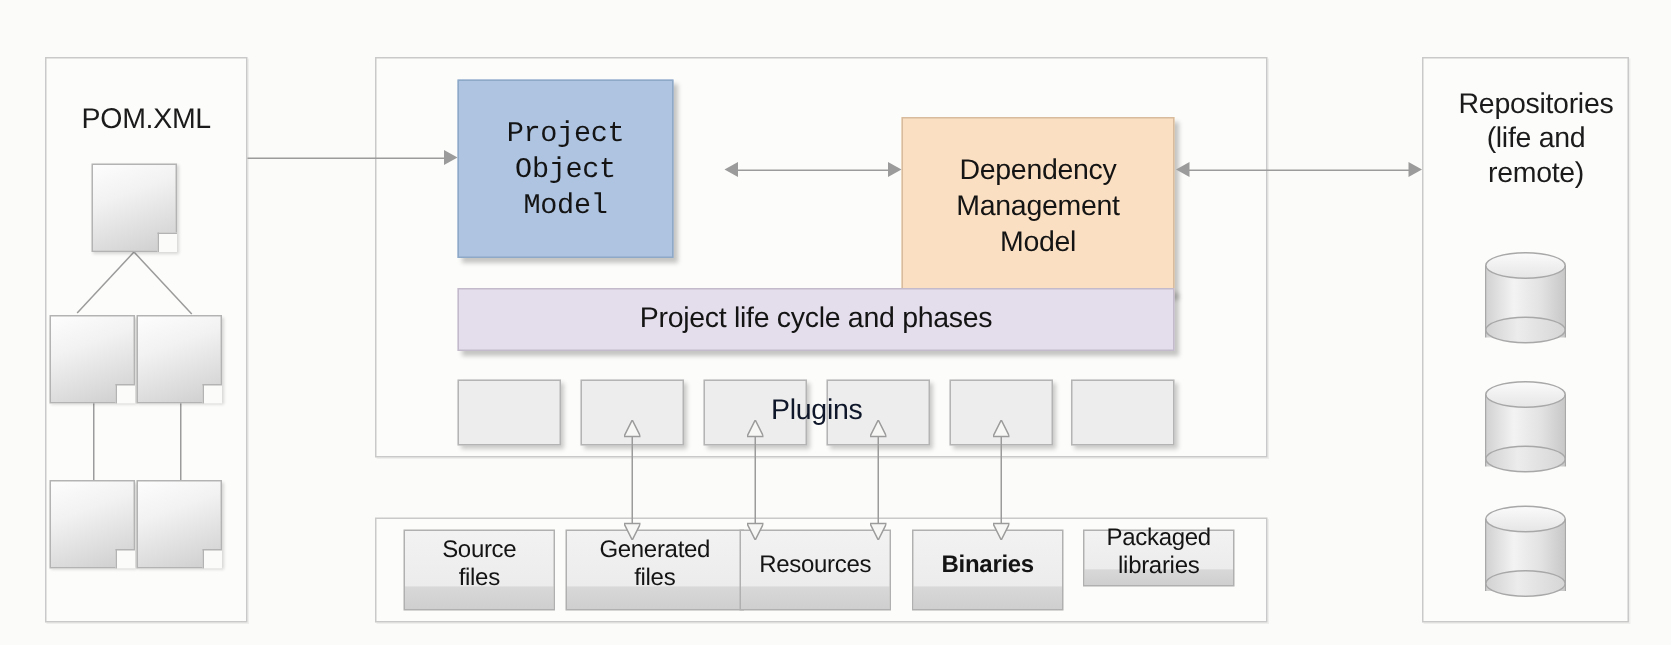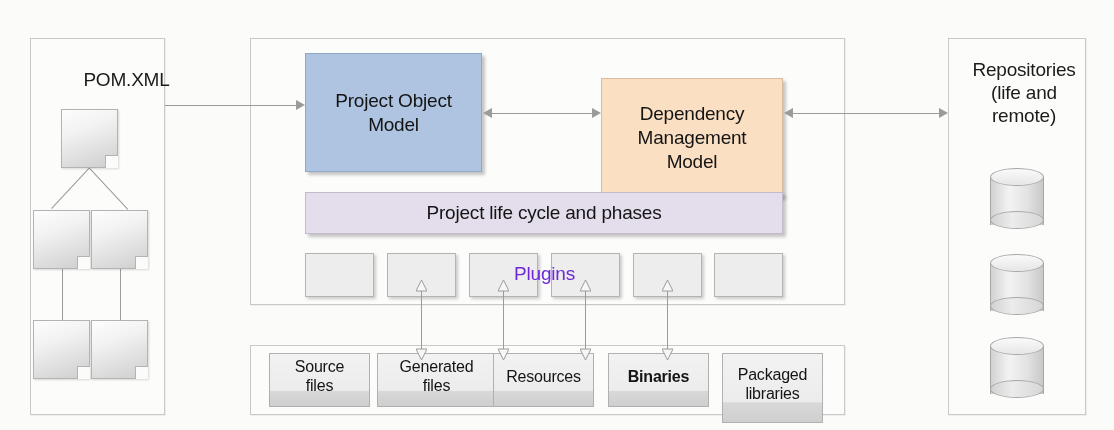--- a/index.html
+++ b/index.html
@@ -66,21 +66,21 @@
   .slot {
     position: absolute;
     box-sizing: border-box;
     background: #ededed;
     border: 1px solid #b4b4b4;
     box-shadow: 2px 2px 3px rgba(0,0,0,0.20);
   }
   .plugins-label {
     position: absolute;
     text-align: center;
-    color: #6d28d9;
+    color: #0f172a;
     font-size: 19px;
     letter-spacing: -0.2px;
     z-index: 6;
   }
   
   .artifact {
     position: absolute;
     box-sizing: border-box;
     background: linear-gradient(#f2f2f2, #ececec 70%, #d8d8d8 72%, #cfcfcf);
     border: 1px solid #b0b0b0;
@@ -167,36 +167,36 @@
   
   .oarrow { position: absolute; width: 11px; height: 11px; }
   .oarrow svg { display: block; }
 </style>
 </head>
 <body>
 
 <div id="canvas">
 
   <div class="panel" style="left:30px; top:38px; width:135px; height:377px;"></div>
-  <div class="panel-title" style="left:30px; top:68px; width:135px;padding-left:29px;">POM.XML</div>
+  <div class="panel-title" style="left:30px; top:68px; width:135px;">POM.XML</div>
 
   <div class="tline" style="left:90px; top:168px; width:56px; transform:rotate(133deg);"></div>
   <div class="tline" style="left:90px; top:168px; width:56px; transform:rotate(47deg);"></div>
   <div class="vline" style="left:62px; top:268px; height:52px;"></div>
   <div class="vline" style="left:120px; top:268px; height:52px;"></div>
 
   <div class="doc" style="left:61px;  top:109px;"></div>
   <div class="doc" style="left:33px;  top:210px;"></div>
   <div class="doc" style="left:91px;  top:210px;"></div>
   <div class="doc" style="left:33px;  top:320px;"></div>
   <div class="doc" style="left:91px;  top:320px;"></div>
 
   <div class="panel" style="left:250px; top:38px; width:595px; height:267px;"></div>
 
-  <div class="mbox blue" style="left:305px; top:53px; width:177px; height:119px;">
+  <div class="mbox blue" style="left:305px; top:53px; width:144px; height:119px;font-family:Liberation Mono, monospace;">
     <div>
       <div>Project Object</div>
       <div>Model</div>
     </div>
   </div>
 
   <div class="mbox orange" style="left:601px; top:53px; width:182px; height:119px;margin-top:25px;">
     <div>
       <div>Dependency</div>
       <div>Management</div>
@@ -234,21 +234,21 @@
   <div class="artifact" style="left:493px; top:353px; width:101px; height:54px;">
     <div>
       <div>Resources</div>
     </div>
   </div>
   <div class="artifact" style="left:608px; top:353px; width:101px; height:54px;font-weight:bold;">
     <div>
       <div>Binaries</div>
     </div>
   </div>
-  <div class="artifact" style="left:722px; top:353px; width:101px; height:70px;">
+  <div class="artifact" style="left:722px; top:353px; width:101px; height:38px;">
     <div>
       <div>Packaged</div>
       <div>libraries</div>
     </div>
   </div>
 
   <div class="panel" style="left:948px; top:38px; width:138px; height:377px;"></div>
   <div class="panel-title" style="left:948px; top:58px; width:152px;">
     <div>Repositories</div>
     <div>(life and</div>

